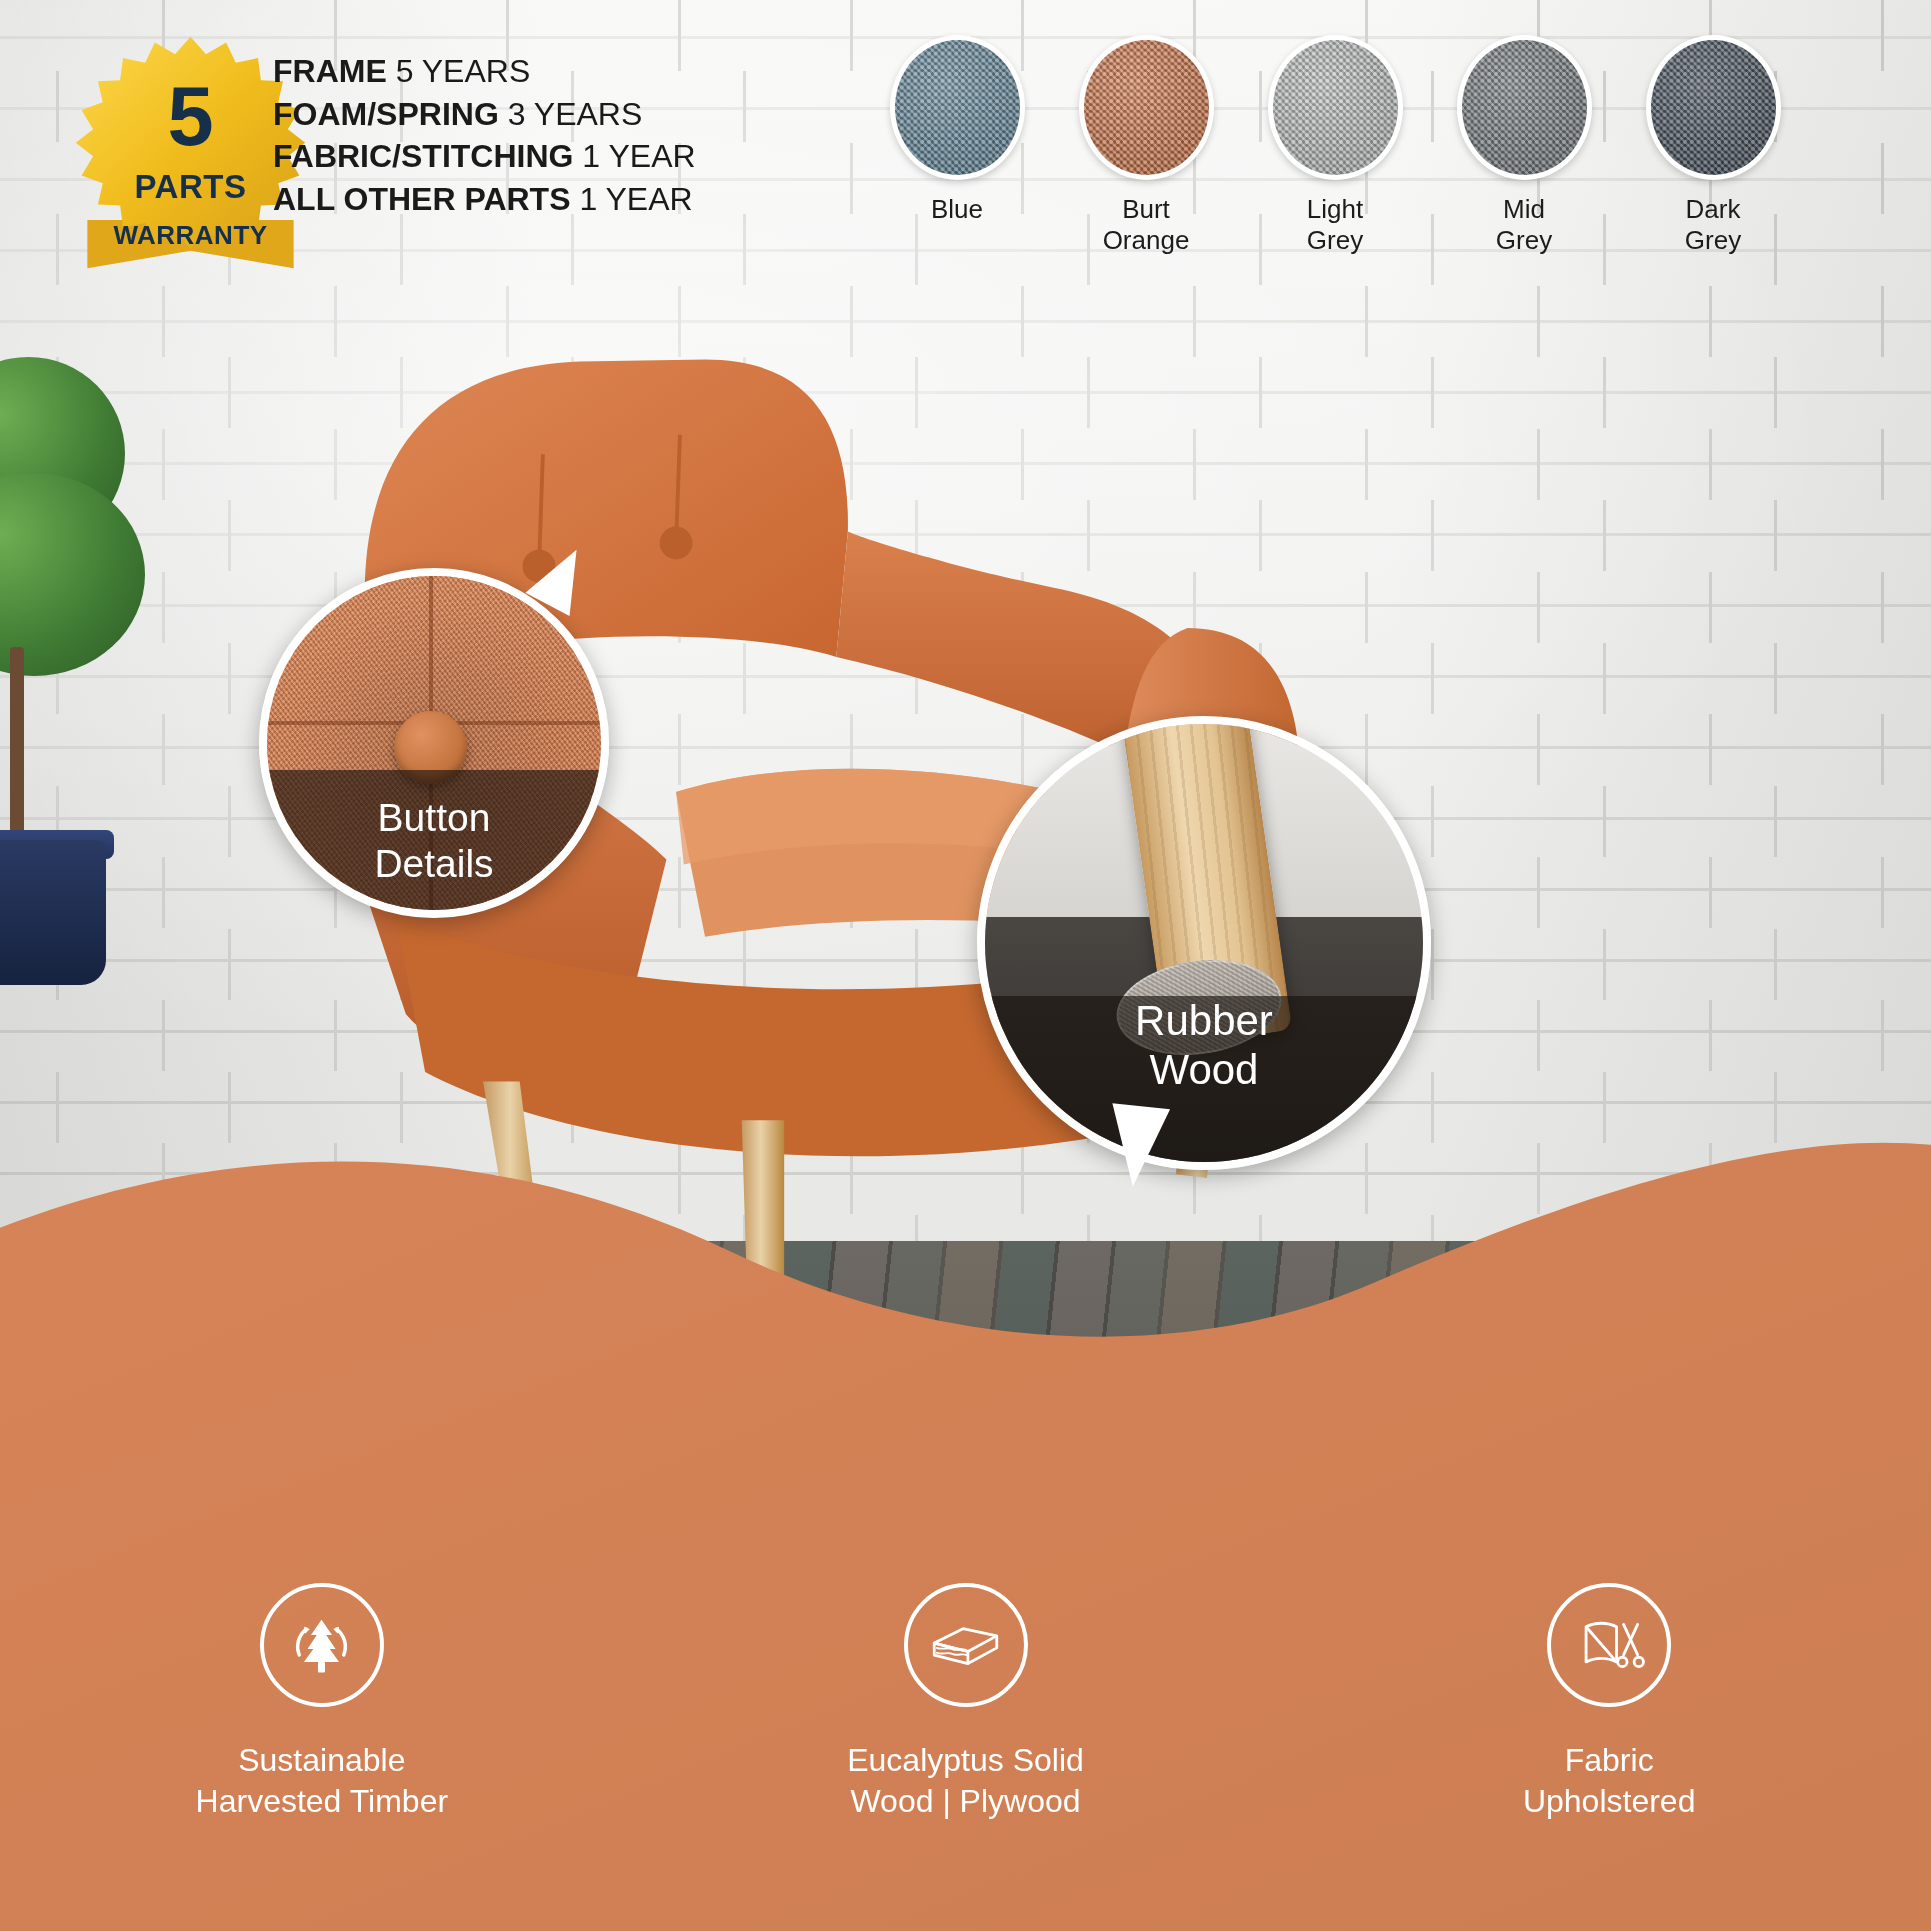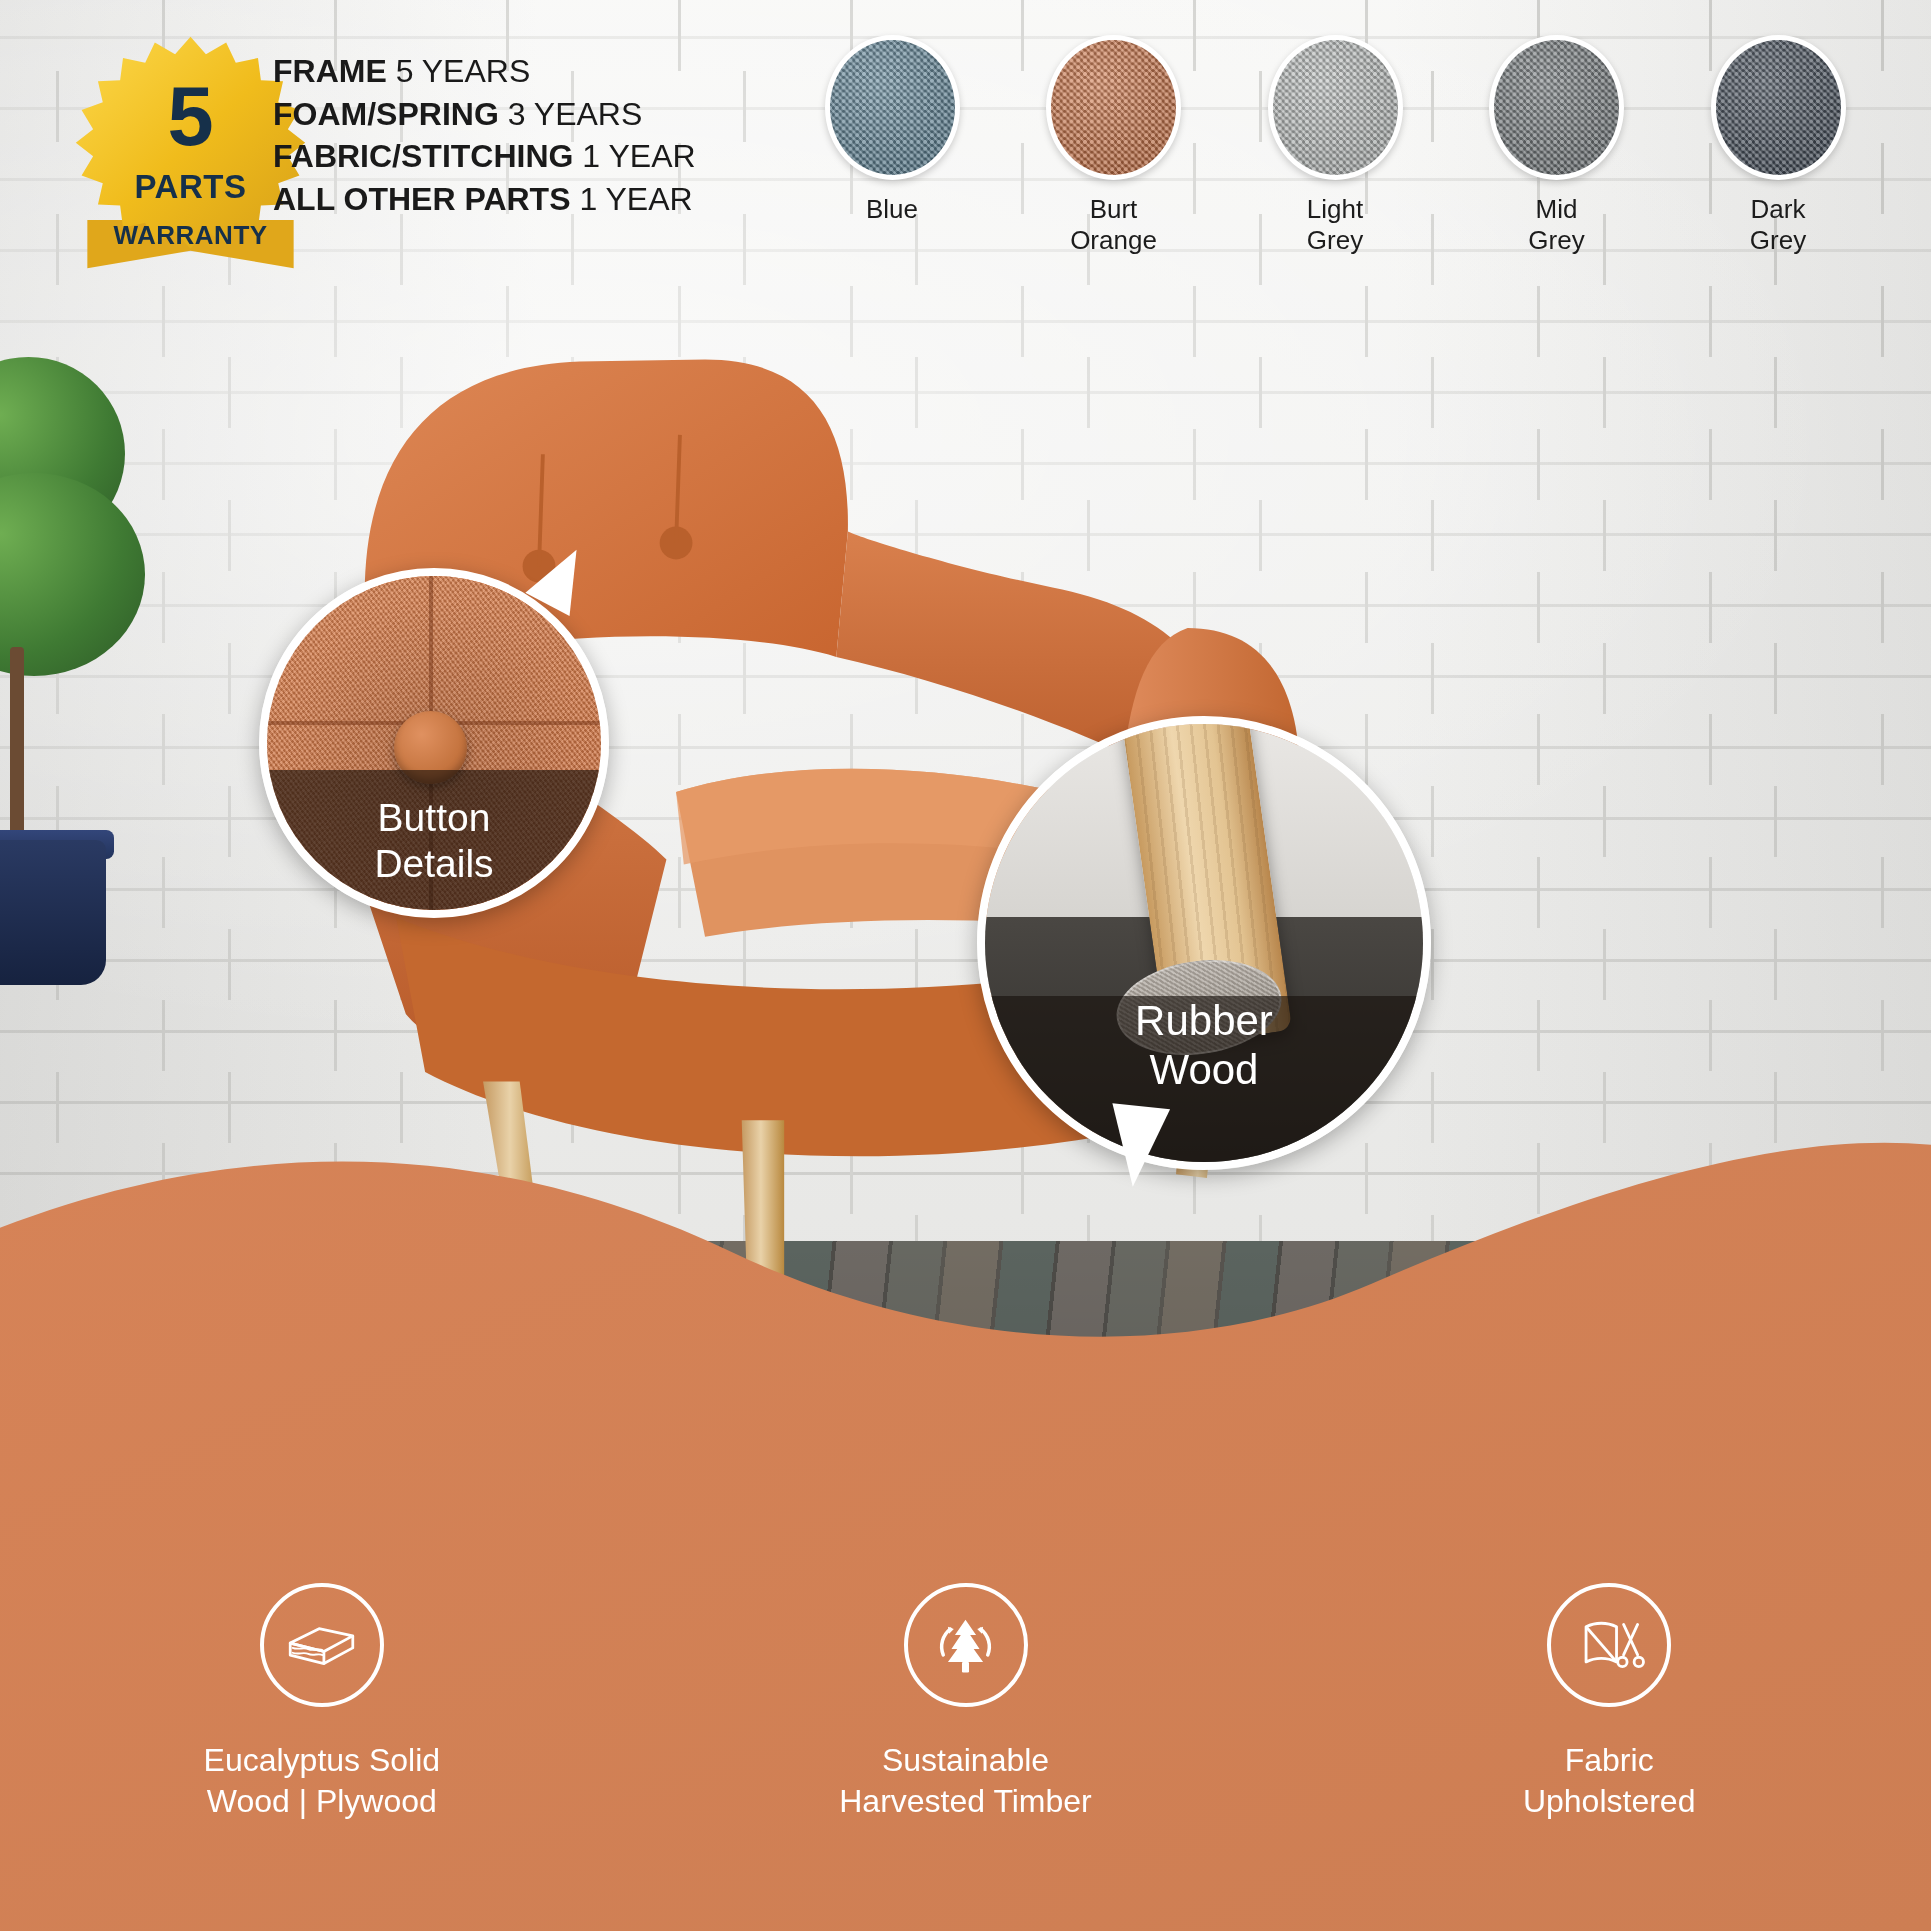--- a/index.html
+++ b/index.html
@@ -67,21 +67,21 @@
   
   .warlist{position:absolute;left:273px;top:50px;width:502px;}
   .warlist .wrow{font-size:32px;color:#1a1a1a;line-height:1.33;white-space:nowrap;}
   .warlist .wrow b{font-weight:bold;}
   .warlist .wrow span{font-weight:300;}
 
   
   .colors{position:absolute;left:811px;top:35px;width:1081px;}
   .colors .ctitle{text-align:center;font-size:37px;font-weight:bold;color:#111;
       letter-spacing:0.6px;margin:0 0 21px 0;padding-right:21px;}
-  .swrow{display:flex;justify-content:space-between;gap:27px;padding-right:33px;}
+  .swrow{display:flex;justify-content:center;gap:27px;padding-right:33px;}
   .sw{width:162px;text-align:center;}
   .swdot{width:135px;height:145px;margin:0 auto;border-radius:50%;
       border:5.8px solid #ffffff;box-sizing:border-box;box-shadow:0 2.9px 7.7px rgba(0,0,0,.18);
       background-size:6.8px 6.8px,6.8px 6.8px,100% 100%;}
   .swlab{margin-top:13.5px;font-size:26px;color:#1c1c1c;font-weight:400;line-height:1.2;}
 
   
   .callout{position:absolute;border-radius:50%;overflow:hidden;
       border:8.7px solid #ffffff;box-sizing:border-box;box-shadow:0 5.8px 21px rgba(0,0,0,.28);}
   #callout-button{left:259px;top:568px;width:350px;height:350px;}
@@ -531,50 +531,50 @@
     </div>
     <div class="co-cap">Rubber<br>Wood</div>
   </div>
   <div style="position:absolute;left:1108px;top:1106px;width:0;height:0;
        border-left:29px solid transparent;border-right:29px solid transparent;
        border-top:81px solid #ffffff;transform:rotate(6deg);"></div>
 
   <div class="feats" id="feats">
       <div class="feat">
         <div class="ficon">
-          <svg width="77" height="77" viewBox="0 0 64 64">
-            <g fill="none" stroke="#fff" stroke-width="2.3" stroke-linejoin="round">
-              <path d="M6 30L30 18l28 6-24 13z"></path>
-              <path d="M6 30v10l28 7v-10z"></path>
-              <path d="M58 24v10L34 47"></path>
-            </g>
-            <g fill="none" stroke="#fff" stroke-width="1.5" stroke-linecap="round">
-              <path d="M8 34c5 2 9-1 13 1s9-1 12 1"></path>
-              <path d="M8 38c5 2 9-1 13 1s9-1 12 1"></path>
-            </g>
-          </svg>
-        </div>
-        <div class="flab">Eucalyptus Solid<br>Wood | Plywood</div>
-      </div>
-      <div class="feat">
-        <div class="ficon">
           <svg width="75" height="75" viewBox="0 0 64 64">
             <g fill="#fff">
               <path d="M32 10l9 13h-5l8 12h-5l8 11H17l8-11h-5l8-12h-5z"></path>
               <rect x="29" y="46" width="6" height="9" rx="1"></rect>
             </g>
             <g fill="none" stroke="#fff" stroke-width="3" stroke-linecap="round">
               <path d="M13 40a19 19 0 0 1 6-22"></path>
               <path d="M51 40a19 19 0 0 0-6-22"></path>
             </g>
             <path d="M17 16l5 2-4 4z" fill="#fff"></path>
             <path d="M47 16l-5 2 4 4z" fill="#fff"></path>
           </svg>
         </div>
         <div class="flab">Sustainable<br>Harvested Timber</div>
+      </div>
+      <div class="feat">
+        <div class="ficon">
+          <svg width="77" height="77" viewBox="0 0 64 64">
+            <g fill="none" stroke="#fff" stroke-width="2.3" stroke-linejoin="round">
+              <path d="M6 30L30 18l28 6-24 13z"></path>
+              <path d="M6 30v10l28 7v-10z"></path>
+              <path d="M58 24v10L34 47"></path>
+            </g>
+            <g fill="none" stroke="#fff" stroke-width="1.5" stroke-linecap="round">
+              <path d="M8 34c5 2 9-1 13 1s9-1 12 1"></path>
+              <path d="M8 38c5 2 9-1 13 1s9-1 12 1"></path>
+            </g>
+          </svg>
+        </div>
+        <div class="flab">Eucalyptus Solid<br>Wood | Plywood</div>
       </div>
       <div class="feat">
         <div class="ficon">
           <svg width="75" height="75" viewBox="0 0 64 64">
             <g fill="none" stroke="#fff" stroke-width="2.4" stroke-linejoin="round">
               <path d="M12 16c8-4 18-4 26 0v30c-8-4-18-4-26 0z"></path>
               <path d="M12 16l26 30"></path>
             </g>
             <g fill="none" stroke="#fff" stroke-width="2.4" stroke-linecap="round">
               <path d="M44 14L56 40"></path>

